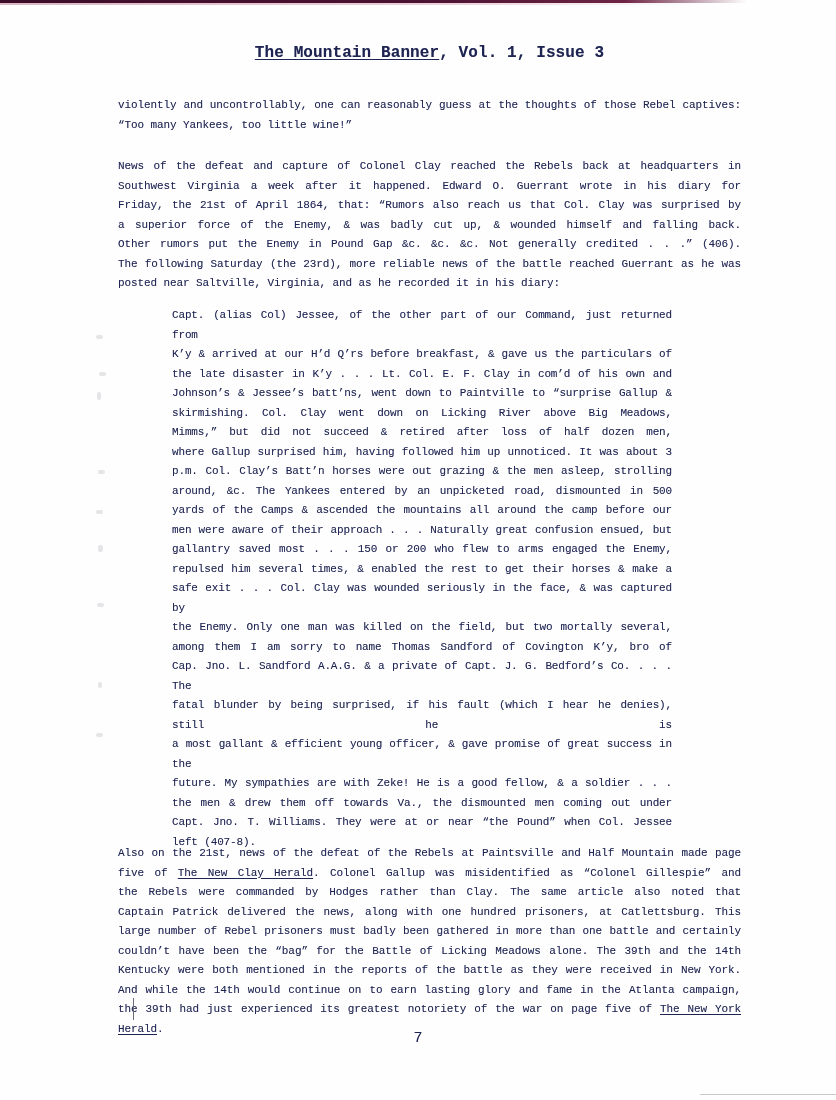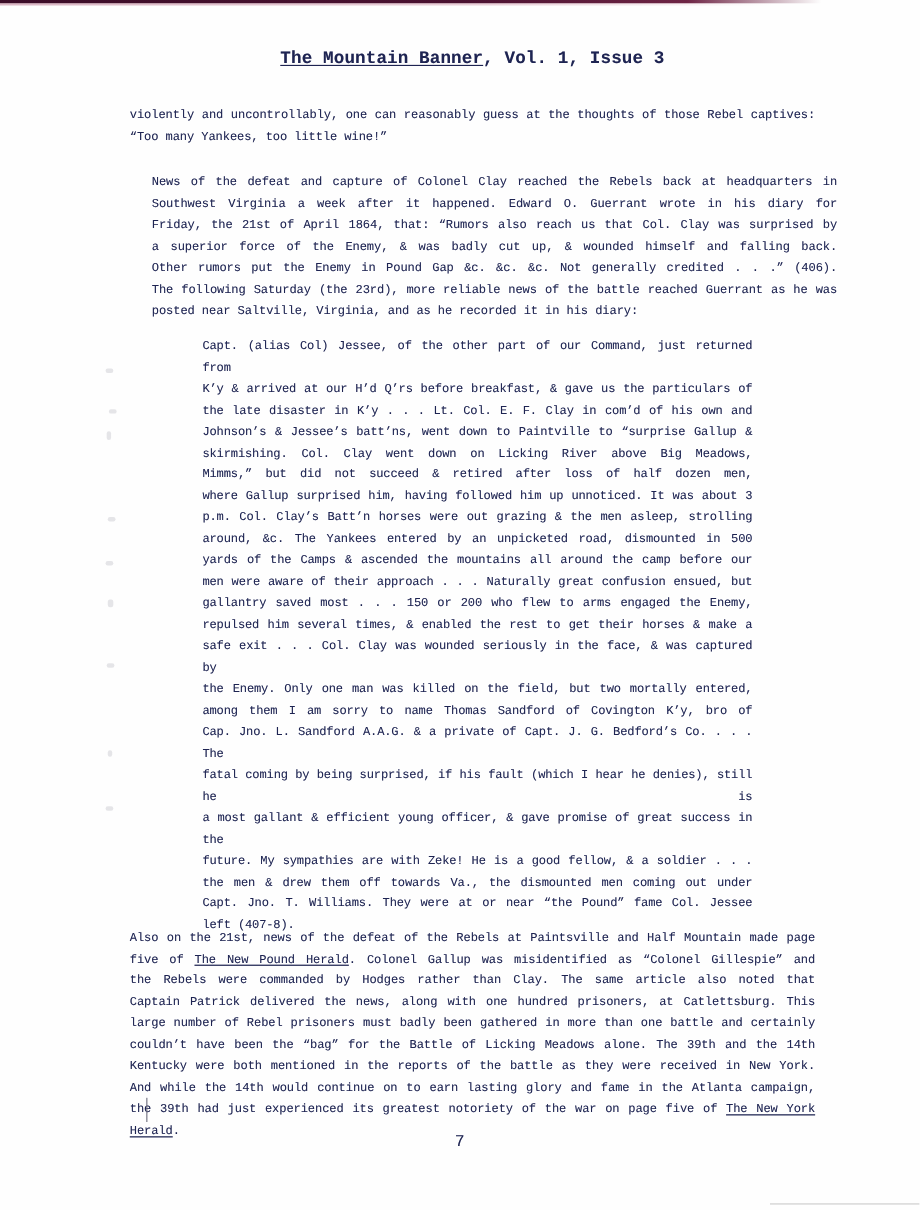--- a/index.html
+++ b/index.html
@@ -32,22 +32,22 @@
     letter-spacing:0.1px;
     text-shadow:0 0 0.5px rgba(30,36,82,0.4);
   }
   .para{
     position:absolute;left:118px;width:623px;
     font-size:11px;line-height:19.5px;
     letter-spacing:-0.1px;
     text-shadow:0 0 0.5px rgba(30,36,82,0.35);
   }
   .p1{top:96px;}
-  .p2{top:157px;margin-left:20px;}
-  .quote{top:306px;left:184px;width:500px;letter-spacing:-0.15px;}
+  .p2{top:157px;}
+  .quote{top:306px;left:172px;width:500px;letter-spacing:-0.15px;}
   .p3{top:844px;}
   .line{
     text-align:justify;
     text-align-last:justify;
     text-justify:inter-word;
   }
   .line.last{text-align-last:left;}
   .u{text-decoration:underline;text-underline-offset:2px;}
   .pagenum{
     position:absolute;top:1030px;left:0;width:836px;
@@ -109,34 +109,34 @@
       <div class="line">skirmishing.  Col. Clay went down on Licking River above Big Meadows,</div>
       <div class="line">Mimms,” but did not succeed &amp; retired after loss of half dozen men,</div>
       <div class="line">where Gallup surprised him, having followed him up unnoticed.  It was about 3</div>
       <div class="line">p.m.  Col. Clay’s Batt’n horses were out grazing &amp; the men asleep, strolling</div>
       <div class="line">around, &amp;c.  The Yankees entered by an unpicketed road, dismounted in 500</div>
       <div class="line">yards of the Camps &amp; ascended the mountains all around the camp before our</div>
       <div class="line">men were aware of their approach . . . Naturally great confusion ensued, but</div>
       <div class="line">gallantry saved most . . . 150 or 200 who flew to arms engaged the Enemy,</div>
       <div class="line">repulsed him several times, &amp; enabled the rest to get their horses &amp; make a</div>
       <div class="line">safe exit . . . Col. Clay was wounded seriously in the face, &amp; was captured by</div>
-      <div class="line">the Enemy.  Only one man was killed on the field, but two mortally entered,</div>
+      <div class="line">the Enemy.  Only one man was killed on the field, but two mortally several,</div>
       <div class="line">among them I am sorry to name Thomas Sandford of Covington K’y, bro of</div>
       <div class="line">Cap. Jno. L. Sandford A.A.G. &amp; a private of Capt. J. G. Bedford’s Co. . . . The</div>
-      <div class="line">fatal coming by being surprised, if his fault (which I hear he denies), still he is</div>
+      <div class="line">fatal blunder by being surprised, if his fault (which I hear he denies), still he is</div>
       <div class="line">a most gallant &amp; efficient young officer, &amp; gave promise of great success in the</div>
       <div class="line">future.  My sympathies are with Zeke!  He is a good fellow, &amp; a soldier . . .</div>
       <div class="line">the men &amp; drew them off towards Va., the dismounted men coming out under</div>
-      <div class="line">Capt. Jno. T. Williams.  They were at or near “the Pound” fame Col. Jessee</div>
+      <div class="line">Capt. Jno. T. Williams.  They were at or near “the Pound” when Col. Jessee</div>
       <div class="line last">left (407-8).</div>
     </div>
 
   <div class="para p3">
       <div class="line">Also on the 21st, news of the defeat of the Rebels at Paintsville and Half Mountain made page</div>
-      <div class="line">five of <span class="u">The New Pound Herald</span>.  Colonel Gallup was misidentified as “Colonel Gillespie” and</div>
+      <div class="line">five of <span class="u">The New Clay Herald</span>.  Colonel Gallup was misidentified as “Colonel Gillespie” and</div>
       <div class="line">the Rebels were commanded by Hodges rather than Clay.  The same article also noted that</div>
       <div class="line">Captain Patrick delivered the news, along with one hundred prisoners, at Catlettsburg.  This</div>
       <div class="line">large number of Rebel prisoners must badly been gathered in more than one battle and certainly</div>
       <div class="line">couldn’t have been the “bag” for the Battle of Licking Meadows alone.  The 39th and the 14th</div>
       <div class="line">Kentucky were both mentioned in the reports of the battle as they were received in New York.</div>
       <div class="line">And while the 14th would continue on to earn lasting glory and fame in the Atlanta campaign,</div>
       <div class="line">the 39th had just experienced its greatest notoriety of the war on page five of <span class="u">The New York</span></div>
       <div class="line last"><span class="u">Herald</span>.</div>
     </div>
 

